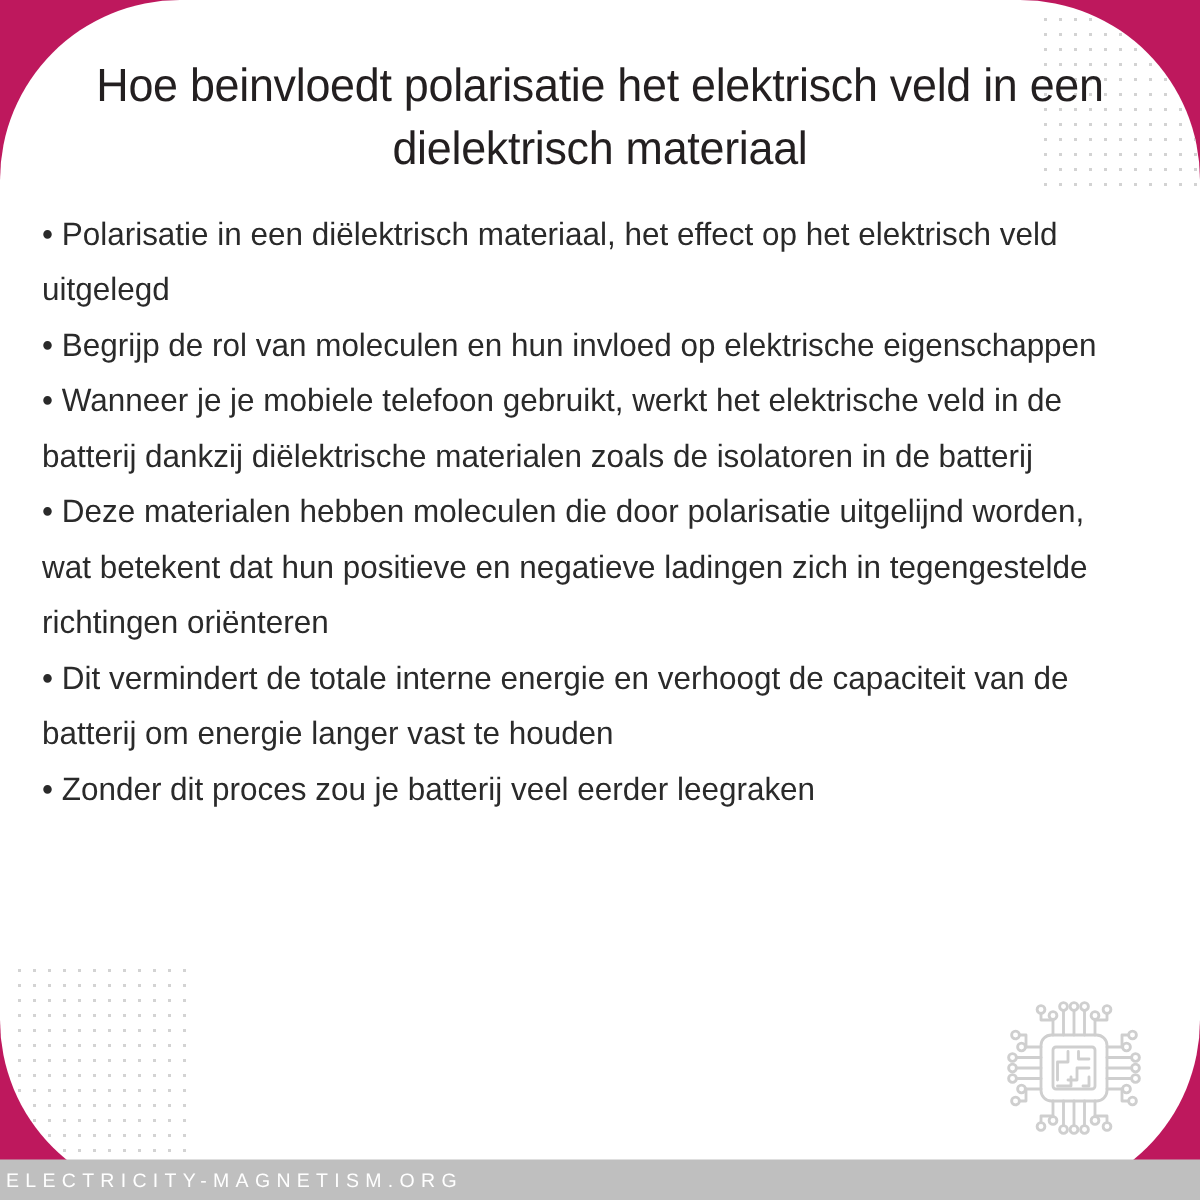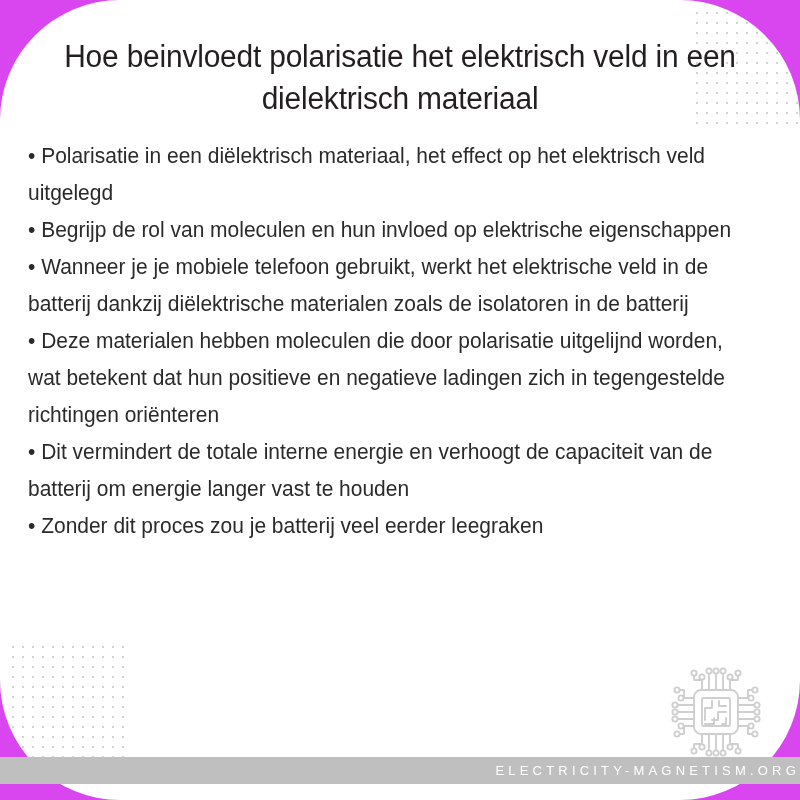--- a/index.html
+++ b/index.html
@@ -11,21 +11,21 @@
     height: 800px;
     background: #e7e7e7;
     font-family: "Liberation Sans", sans-serif;
     overflow: hidden;
   }
 
   .poster {
     position: relative;
     width: 800px;
     height: 800px;
-    background: #d946ef;
+    background: #be185d;
     overflow: hidden;
   }
 
   
   .card {
     position: absolute;
     left: 0;
     top: 0;
     width: 800px;
     height: 800px;
@@ -119,27 +119,27 @@
     bottom: 38px;
     width: 104px;
     height: 100px;
     opacity: 1;
   }
 
   
   .footer-bar {
     position: absolute;
     left: 0;
-    bottom: 16px;
+    bottom: 0;
     width: 800px;
     height: 27px;
     background: #bfbfbf;
     display: flex;
     align-items: center;
-    justify-content: flex-end;
+    justify-content: flex-start;
     z-index: 5;
   }
   .footer-text {
     color: #ffffff;
     font-size: 13px;
     letter-spacing: 4.2px;
     font-family: "Liberation Sans", sans-serif;
     font-weight: 400;
     padding-left: 4px;
   }

